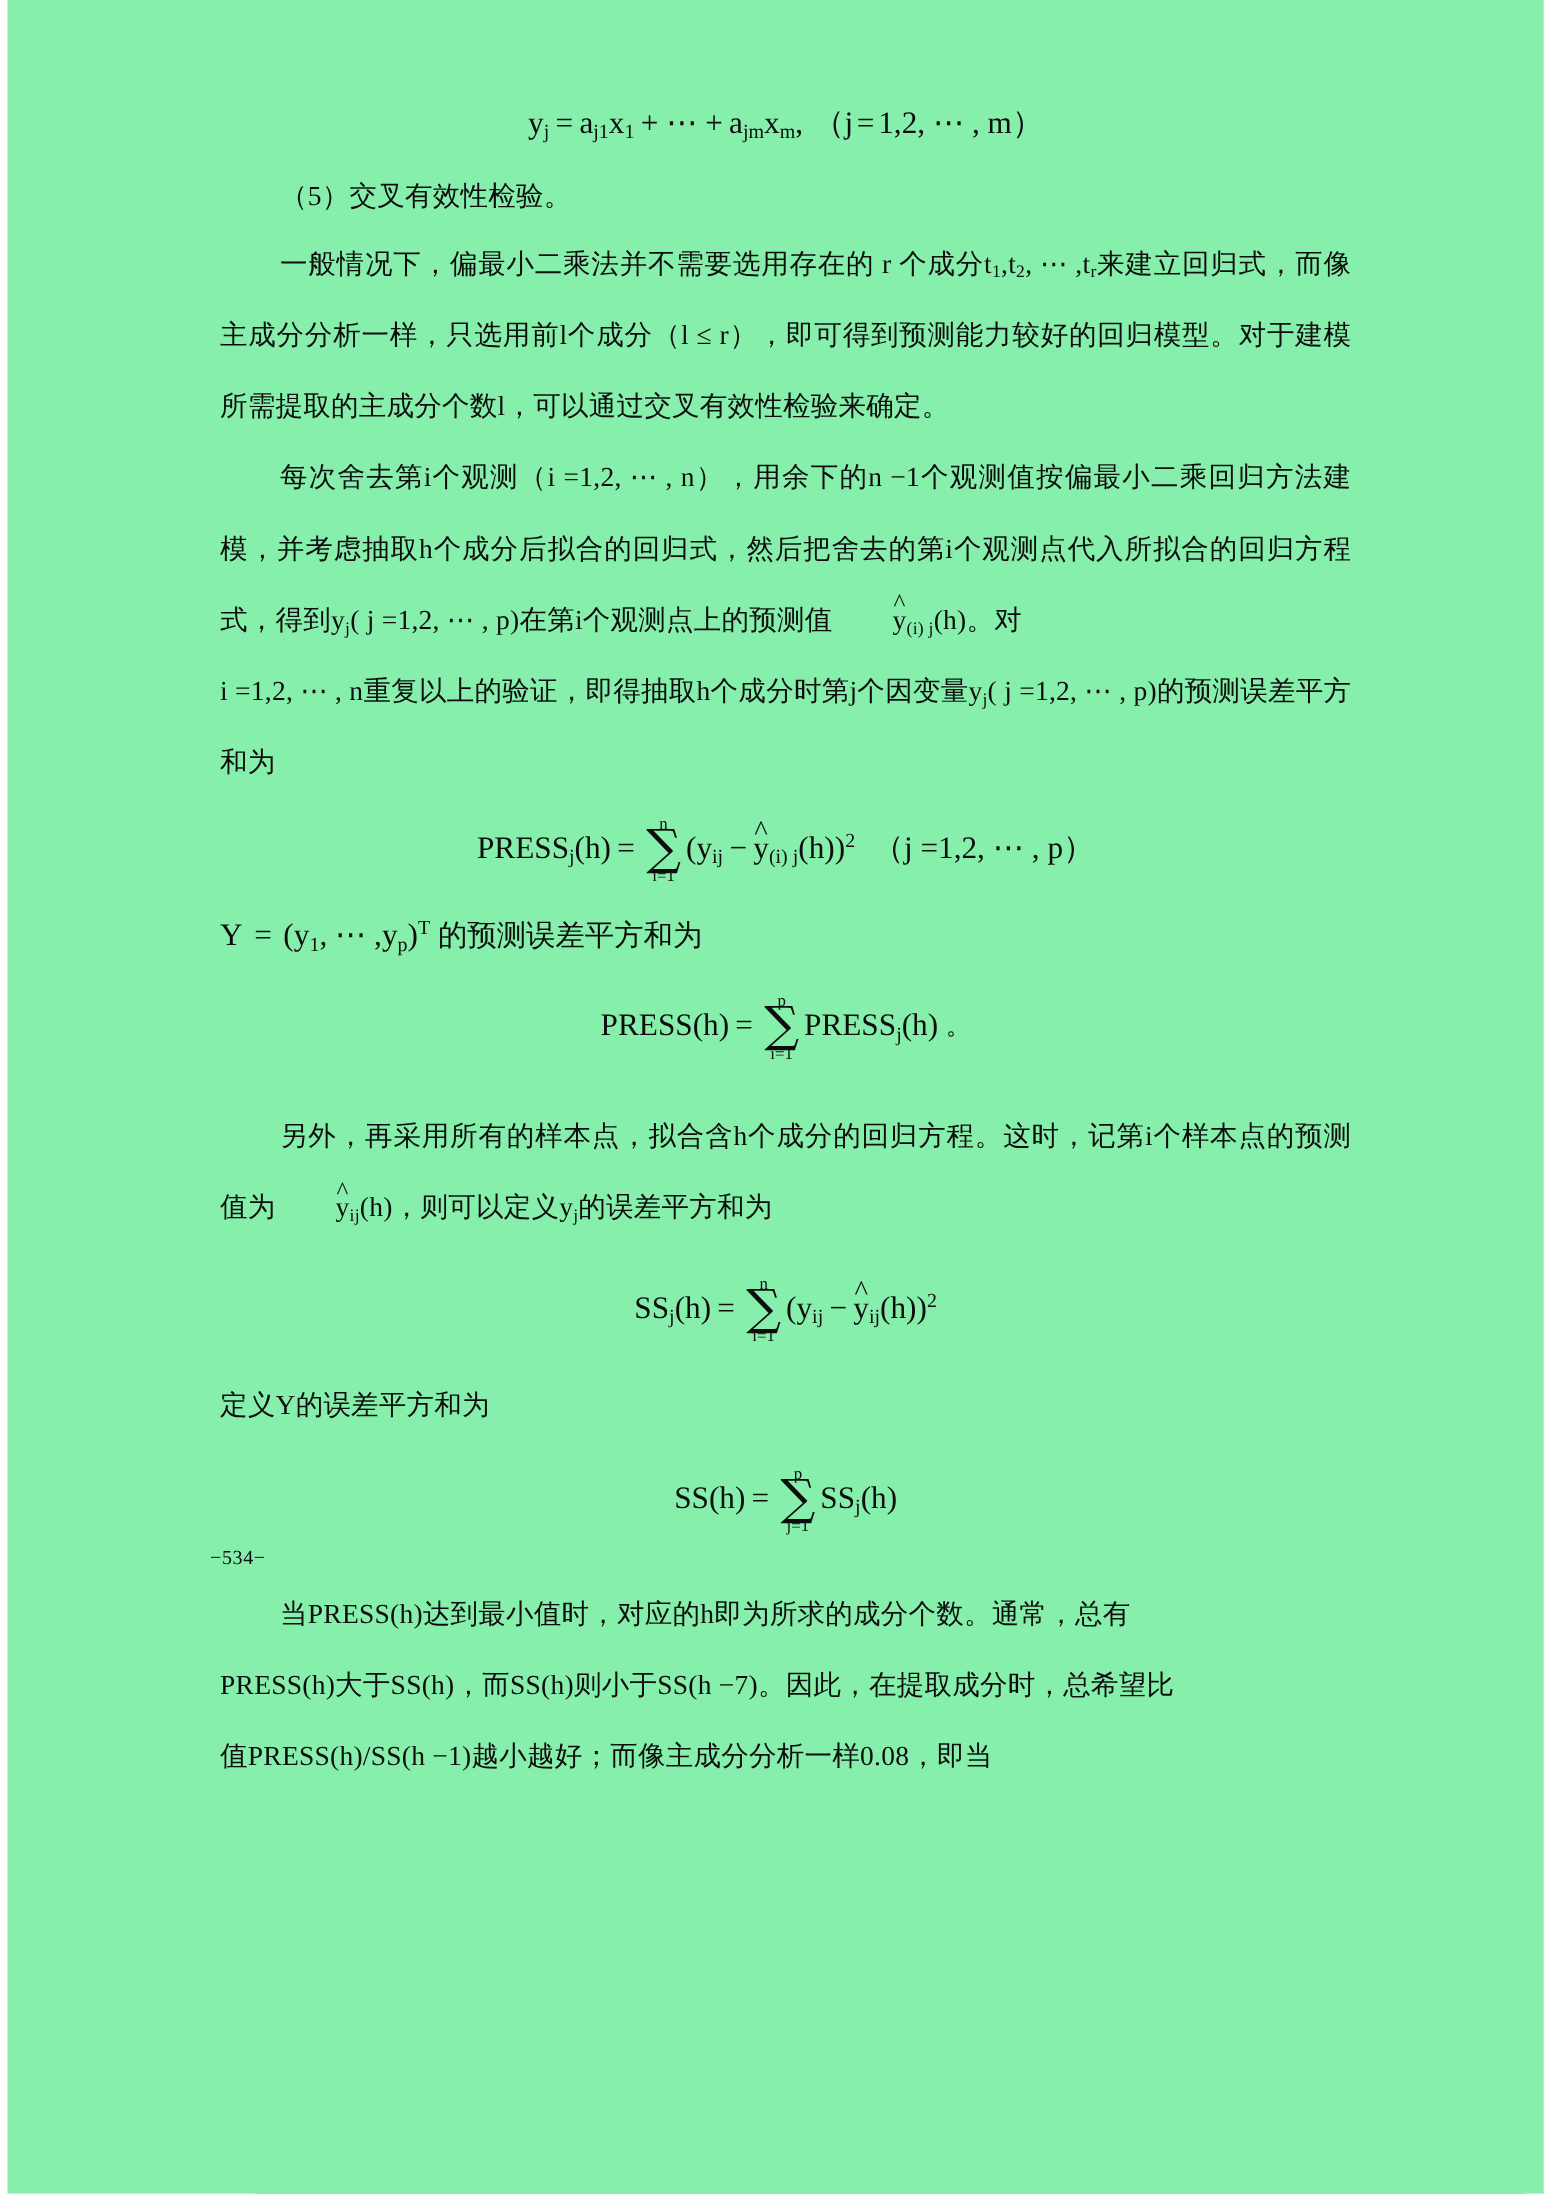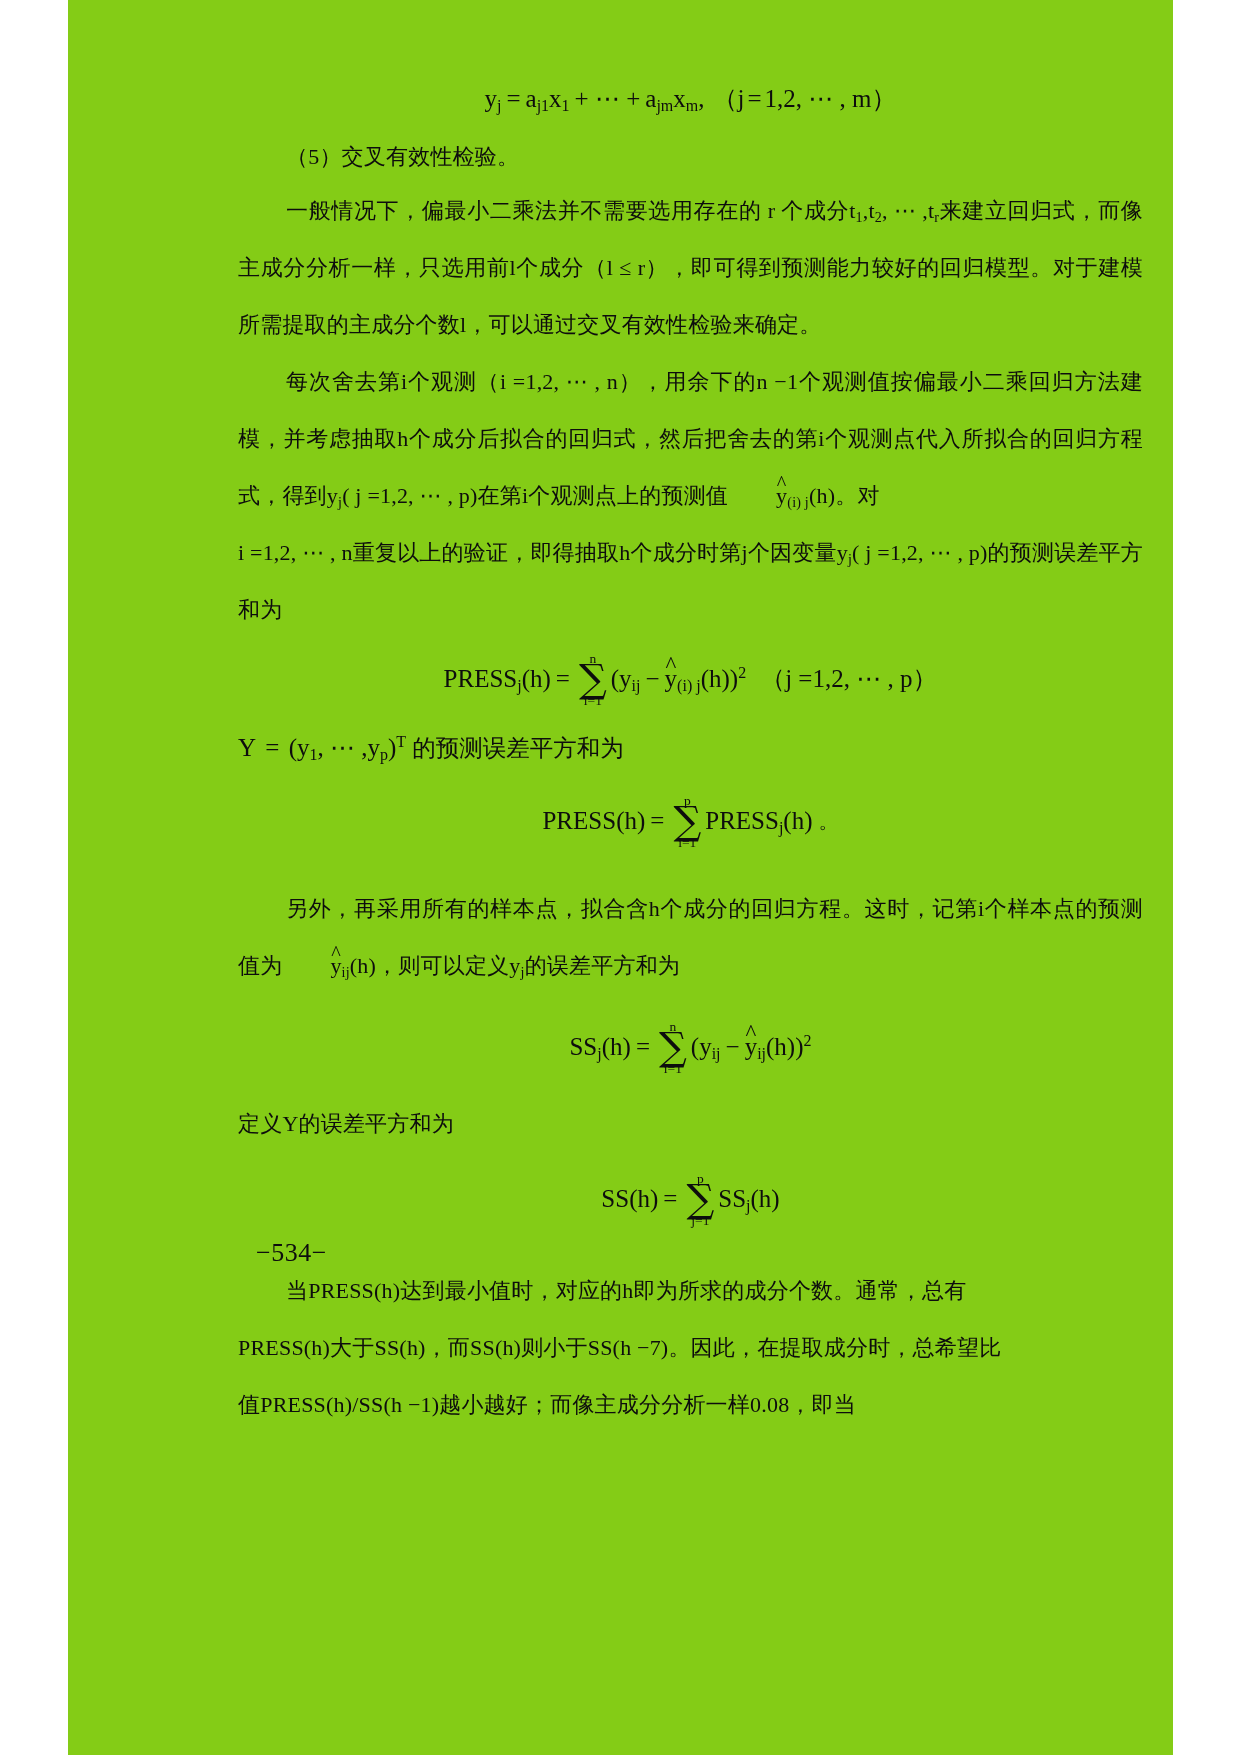--- a/index.html
+++ b/index.html
@@ -7,24 +7,24 @@
     margin: 0;
     padding: 0;
     background: #ffffff;
   }
   body {
     font-family: "Liberation Serif", "DejaVu Serif", serif;
     color: #0d0d0d;
   }
   .page {
     position: relative;
-    width: 1105px;
+    width: 1229px;
     height: 1755px;
     margin: 0 auto;
-    background: #84cc16;
+    background: #86efac;
     overflow: hidden;
   }
   .content {
     position: absolute;
     left: 170px;
     top: 85px;
     width: 905px;
   }
 
   
@@ -99,23 +99,23 @@
     left: 50%;
     top: -0.60em;
     transform: translateX(-50%);
     font-size: 0.92em;
   }
 
   .eq-block { margin: 22px 0 20px 0; }
 
   .pagenum {
     position: absolute;
-    left: 188px;
+    left: 162px;
     top: 1238px;
-    font-size: 26px;
+    font-size: 16px;
     letter-spacing: 0.5px;
   }
 </style>
 </head>
 <body>
 
 <div class="page">
   <div class="content">
 
     <div class="eq eq-block" style="margin-top:0;margin-bottom:18px;">

